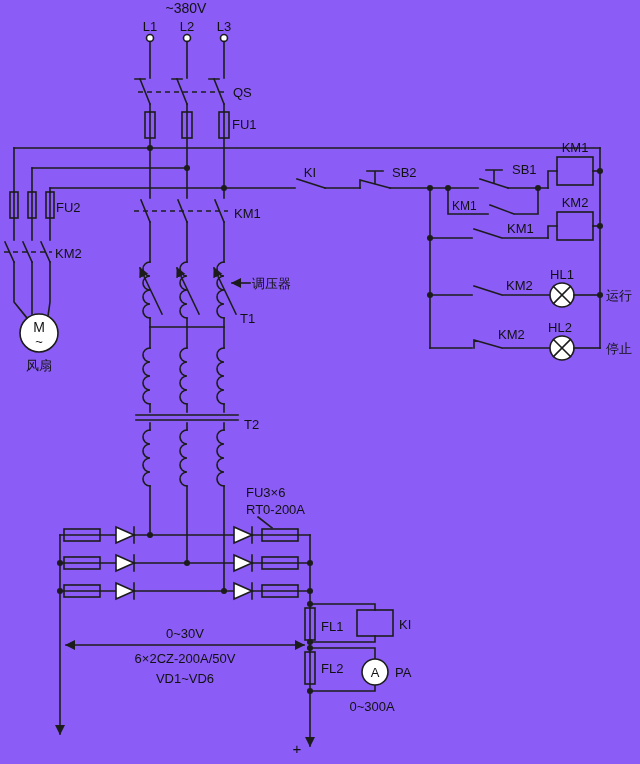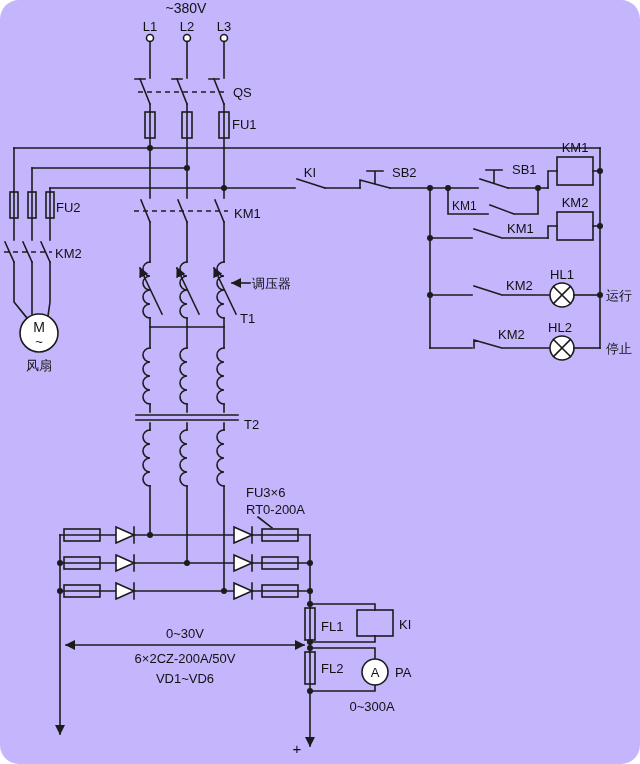--- a/index.html
+++ b/index.html
@@ -1,17 +1,17 @@
 <!DOCTYPE html>
 <html><head>
 <meta charset="utf-8">
 <style>
   html,body{margin:0;padding:0;background:#ffffff;}
-  .page{width:640px;height:764px;background:#c4b5fd;position:relative;overflow:hidden;
-        font-family:"Liberation Sans",sans-serif;border-radius:19px;}
+  .page{width:640px;height:764px;background:#8b5cf6;position:relative;overflow:hidden;
+        font-family:"Liberation Sans",sans-serif;}
   svg{display:block;}
   .w{stroke:#1c1c1c;stroke-width:1.6;fill:none;stroke-linecap:square;}
   .dash{stroke:#1c1c1c;stroke-width:1.3;fill:none;stroke-dasharray:5 4;}
   .sym{fill:#ffffff;stroke:#1c1c1c;stroke-width:1.6;}
   .box{fill:none;stroke:#1c1c1c;stroke-width:1.6;}
   .dot{fill:#1c1c1c;stroke:none;}
   text{fill:#111;font-family:"Liberation Sans",sans-serif;font-size:13px;}
   .t14{font-size:14px;} .t12{font-size:12px;} .t15{font-size:15px;}
 </style>
 </head>

